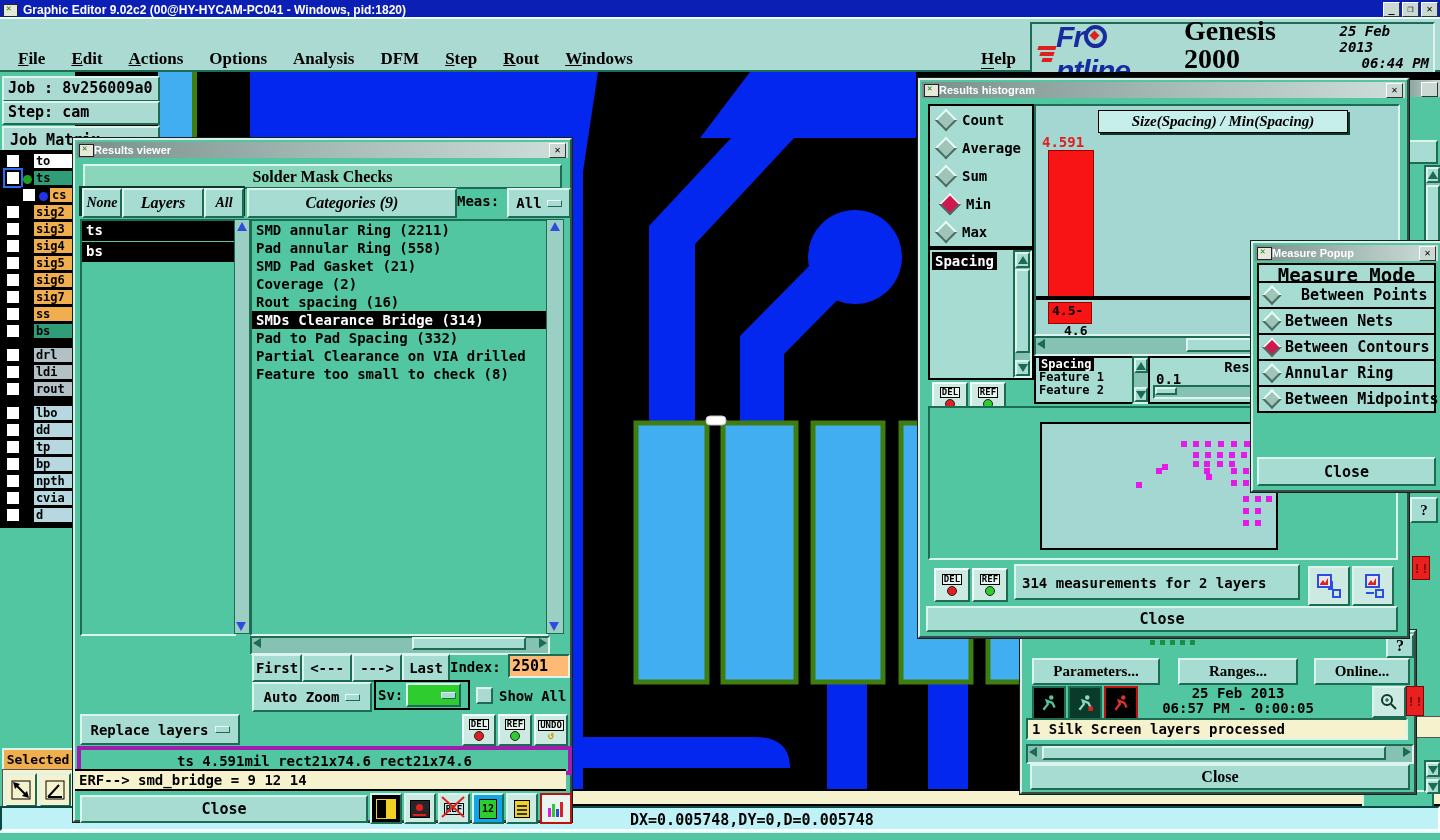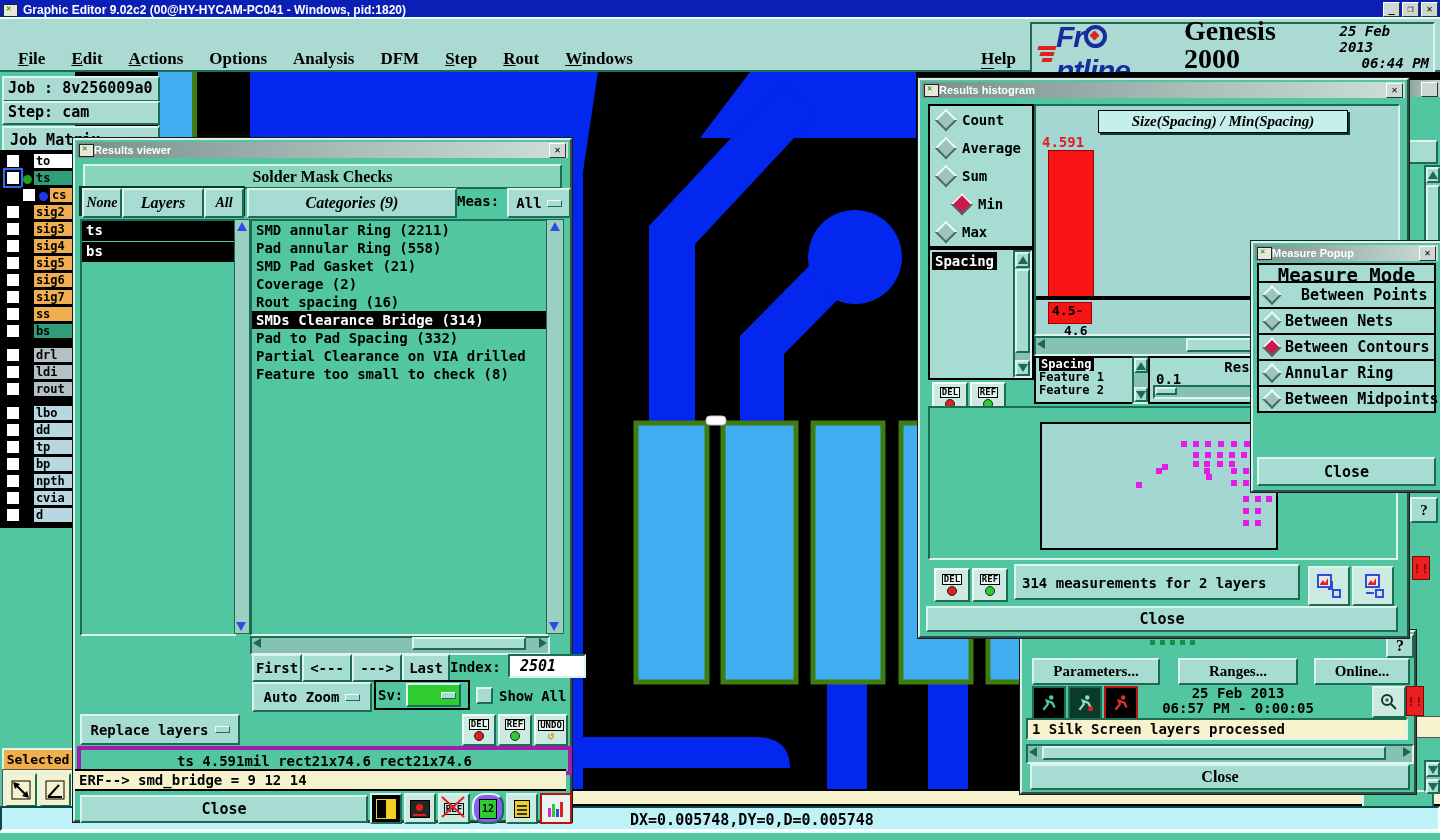--- a/index.html
+++ b/index.html
@@ -376,21 +376,21 @@
       <div class="abs up" style="left:160px;top:-1px;width:110px;height:9px;"></div>
       <div class="abs btn" style="right:1px;top:0;">
           <div class="tri-r"></div>
         </div>
     </div>
     <div class="abs up btn mono" style="left:177px;top:514px;width:46px;height:24px;font-size:14px;">First</div>
     <div class="abs up btn mono" style="left:227px;top:514px;width:46px;height:24px;font-size:14px;">&lt;---</div>
     <div class="abs up btn mono" style="left:277px;top:514px;width:46px;height:24px;font-size:14px;">---&gt;</div>
     <div class="abs up btn mono" style="left:327px;top:514px;width:44px;height:24px;font-size:14px;">Last</div>
     <span class="abs mono" style="left:375px;top:519px;font-size:14px;">Index:</span>
-    <input class="abs dn mono" style="left: 433px; top: 514px; width: 54px; height: 20px; background: #ffffff; font-size: 15px; font-weight: 700; border-width: 2px; padding: 0px 10px; font-style: italic;" value="2501">
+    <input class="abs dn mono" style="left: 433px; top: 514px; width: 54px; height: 20px; background: #fdba74; font-size: 15px; font-weight: 700; border-width: 2px; padding: 0px 2px;" value="2501">
     <div class="abs up btn mono" style="left:177px;top:542px;width:116px;height:26px;font-size:14px;gap:6px;">
       <span>Auto Zoom</span>
         <span class="dash"></span>
     </div>
     <div class="abs" style="left:299px;top:540px;width:96px;height:30px;border:2px solid #000;box-sizing:border-box;display:flex;align-items:center;gap:3px;padding-left:2px;">
       <span class="mono" style="font-size:14px;">Sv:</span>
       <div class="up btn" style="width:48px;height:20px;background:#2ecc2e;justify-content:flex-end;padding-right:3px;">
         <span class="dash"></span>
       </div>
     </div>
@@ -427,21 +427,21 @@
         <div style="position:absolute;left:2px;bottom:1px;width:13px;height:2px;background:#e02020;"></div>
       </div>
     </div>
     <div class="abs up btn" style="left:363px;top:653px;width:28px;height:27px;background:#cdeae2;position:absolute;">
       <span style="font:700 9px 'DejaVu Sans Mono';border:1px solid #000;padding:0 1px;">REF</span>
       <svg width="24" height="22" viewBox="0 0 24 22" style="position:absolute;left:1px;top:1px;">
           <line x1="1" y1="1" x2="23" y2="21" stroke="#e02020" stroke-width="2"></line>
           <line x1="23" y1="1" x2="1" y2="21" stroke="#e02020" stroke-width="2"></line>
         </svg>
     </div>
-    <div class="abs up btn" style="left:397px;top:653px;width:28px;height:27px;background:#8b5cf6;border-radius:12px;">
+    <div class="abs up btn" style="left:397px;top:653px;width:28px;height:27px;background:#0ea5e9;">
       <div style="width:16px;height:18px;background:#2ecc2e;border:1px solid #000;font:700 10px 'DejaVu Sans Mono';color:#000;text-align:center;line-height:18px;">12</div>
     </div>
     <div class="abs up btn" style="left:431px;top:653px;width:28px;height:27px;background:#cdeae2;">
       <div style="width:16px;height:18px;background:#f0d020;border:1px solid #000;padding-top:3px;box-sizing:border-box;">
         <div style="height:2px;background:#333;margin:1px 2px;"></div>
         <div style="height:2px;background:#333;margin:2px 2px;"></div>
         <div style="height:2px;background:#333;margin:2px 2px;"></div>
       </div>
     </div>
     <div class="abs btn" style="left:465px;top:653px;width:28px;height:27px;background:#e8f4f0;border:2px solid #c01010;">
@@ -466,21 +466,21 @@
           <span style="font: 700 14px &quot;DejaVu Sans Mono&quot;; color: rgb(0, 0, 0);">Count</span>
         </div>
         <div style="display: flex; align-items: center; gap: 8px; height: 28px; padding-left: 8px;">
           <span class="dia"></span>
           <span style="font: 700 14px &quot;DejaVu Sans Mono&quot;; color: rgb(0, 0, 0);">Average</span>
         </div>
         <div style="display: flex; align-items: center; gap: 8px; height: 28px; padding-left: 8px;">
           <span class="dia"></span>
           <span style="font: 700 14px &quot;DejaVu Sans Mono&quot;; color: rgb(0, 0, 0);">Sum</span>
         </div>
-        <div style="display: flex; align-items: center; gap: 8px; height: 28px; padding-left: 24px;">
+        <div style="display: flex; align-items: center; gap: 8px; height: 28px; padding-left: 12px;">
           <span class="dia sel"></span>
           <span style="font: 700 14px &quot;DejaVu Sans Mono&quot;; color: rgb(0, 0, 0);">Min</span>
         </div>
         <div style="display: flex; align-items: center; gap: 8px; height: 28px; padding-left: 8px;">
           <span class="dia"></span>
           <span style="font: 700 14px &quot;DejaVu Sans Mono&quot;; color: rgb(0, 0, 0);">Max</span>
         </div>
       </div>
     <div class="abs" style="left:8px;top:168px;width:102px;height:128px;background:#a6dcd2;border:2px solid #000;">
       <span id="hist-measure0" class="mono" style="display:inline-block;background:#000;color:#fff;font-size:14px;padding:1px 3px;margin:2px;">Spacing</span>

